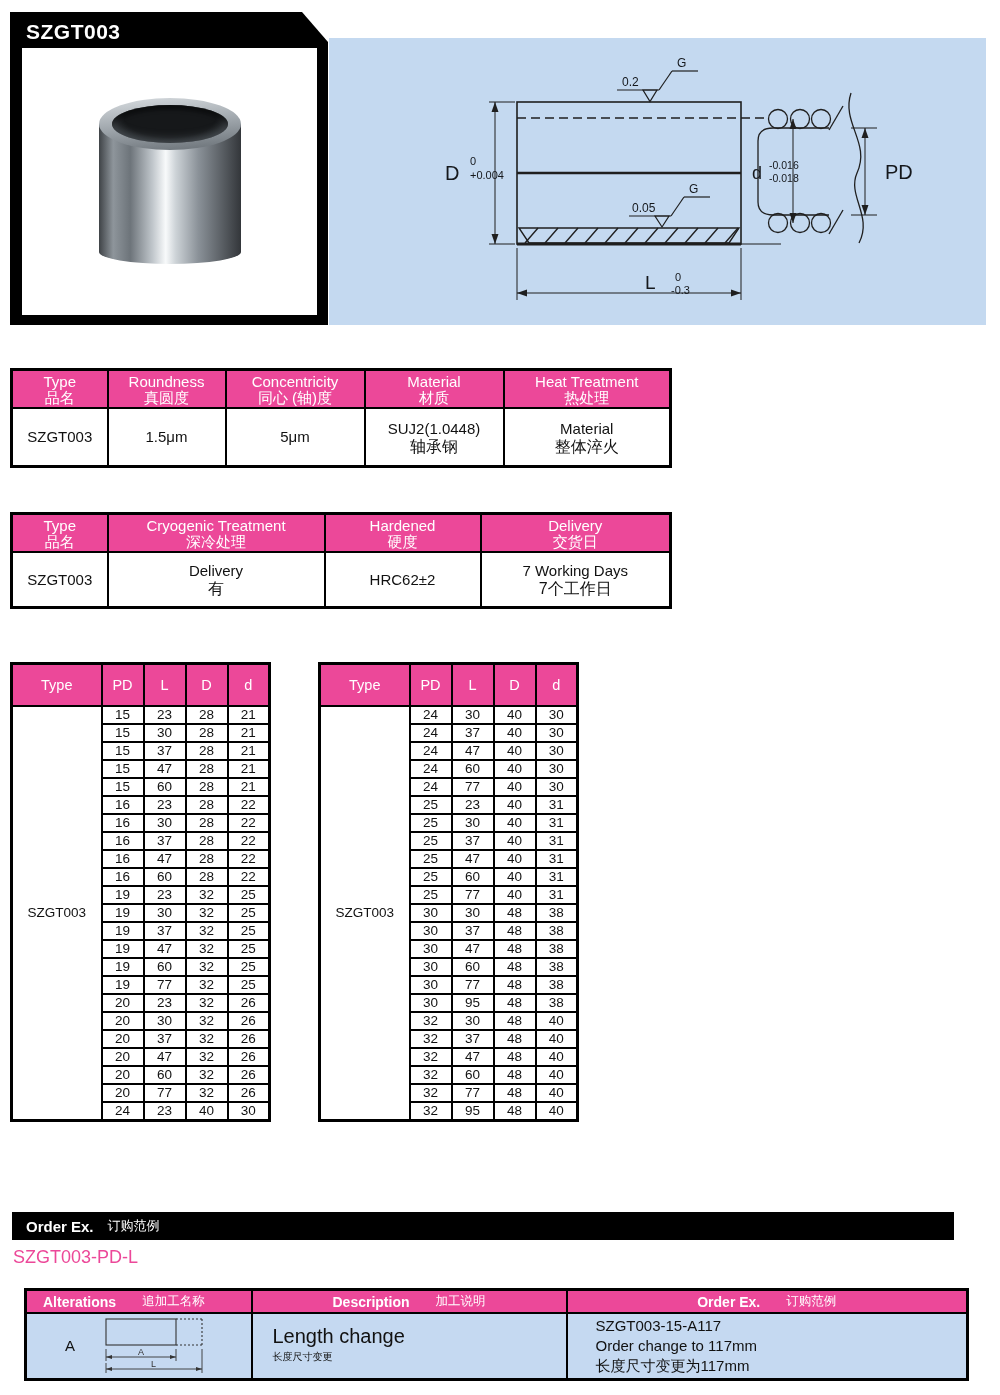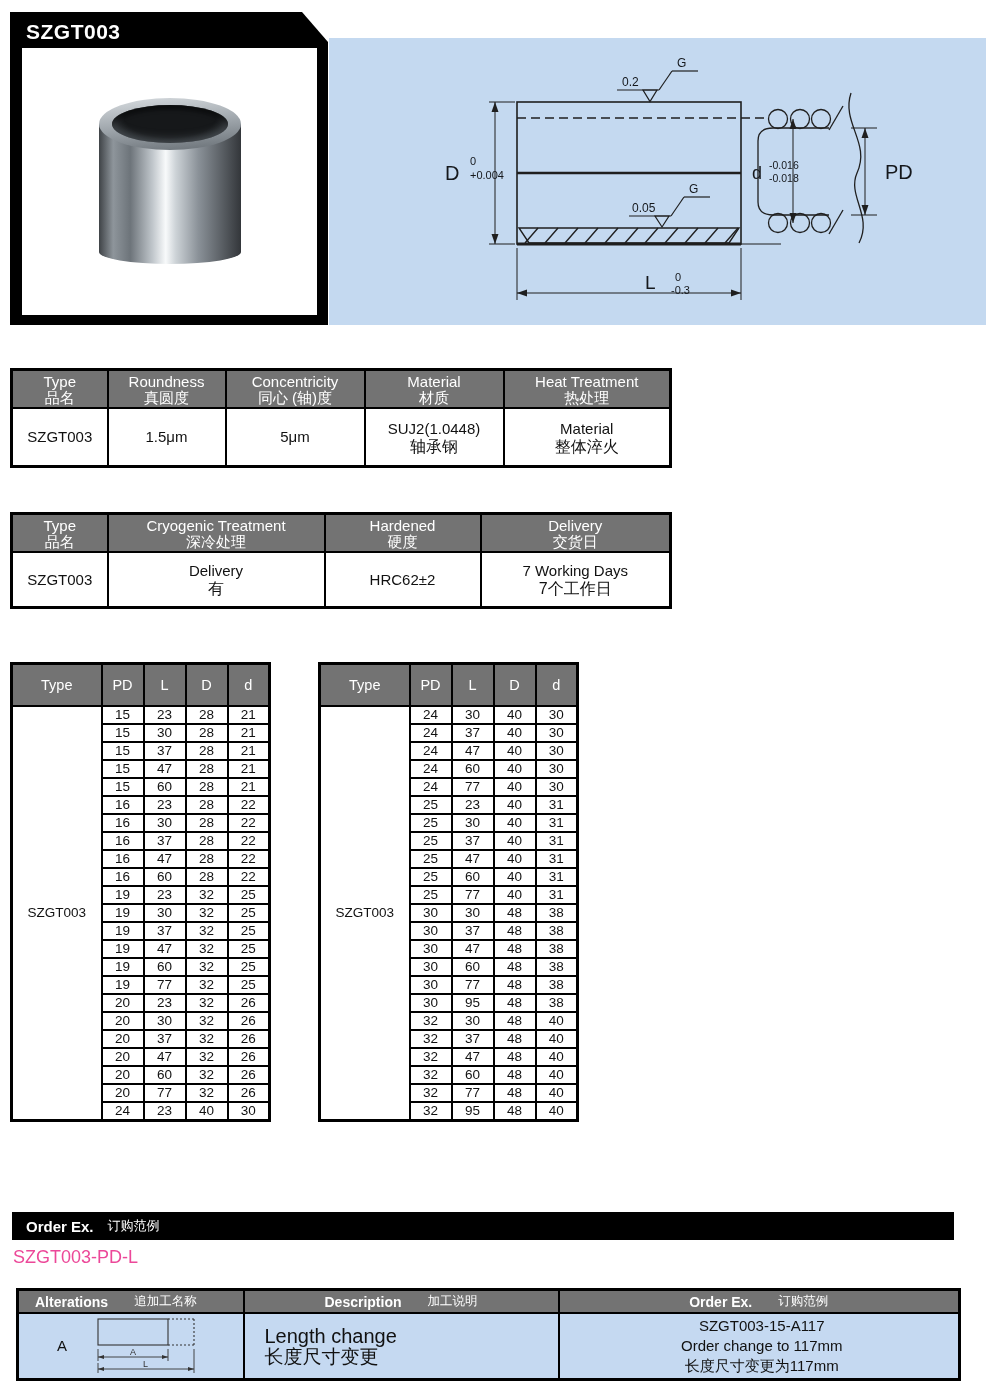--- a/index.html
+++ b/index.html
@@ -45,21 +45,21 @@
     position:absolute; left:329px; top:38px; width:657px; height:287px;
     background:#c4d9f0;
   }
   .drawing-panel svg { display:block; }
   .drawing-panel text { fill:#15181c; }
 
   
   table { border-collapse:collapse; table-layout:fixed; }
   th, td { border:2px solid #000; }
   table { border:3px solid #000; }
-  th { background:#737373; color:#fff; font-weight:normal; vertical-align:middle; }
+  th { background:#ec4899; color:#fff; font-weight:normal; vertical-align:middle; }
   td { background:#fff; text-align:center; vertical-align:middle; }
 
   .spec-table { position:absolute; left:10px; }
   .spec1 { top:368px; }
   .spec2 { top:512px; }
   .spec-table th { height:36px; padding:2px 0; }
   .spec1 td { height:58px; }
   .spec2 td { height:55px; }
   .h-en { font-size:15px; line-height:17px; }
   .h-zh { font-size:15px; line-height:15px; }
@@ -79,35 +79,35 @@
   .order-bar {
     position:absolute; left:12px; top:1212px; width:942px; height:28px;
     background:#000; color:#fff; display:flex; align-items:center;
     padding-left:14px;
   }
   .order-bar .en { font-size:15px; font-weight:bold; }
   .order-bar .zh { font-size:13px; margin-left:14px; }
   .order-code { position:absolute; left:13px; top:1247px; font-size:18px; color:#ec4899; }
 
   
-  .alt-table { position:absolute; left:16px; top:1288px; }
+  .alt-table { position:absolute; left:24px; top:1288px; }
   .alt-table th { height:23px; padding:2px 0; }
   .alt-table .th-inner { display:flex; align-items:center; }
   .alt-table .th-left { justify-content:flex-start; padding-left:16px; }
   .alt-table .th-center { justify-content:center; }
   .alt-table .th-en { font-size:14px; font-weight:bold; }
   .alt-table .th-zh { font-size:12.5px; margin-left:26px; }
   .alt-table td { height:66px; background:#c5d9f1; }
   .alt-col1 { display:flex; align-items:center; }
   .alt-col1 .code { margin-left:38px; font-size:15px; }
   .alt-col1 svg { margin-left:30px; }
   .alt-desc { text-align:left; padding-left:20px; }
   .alt-desc .l1 { font-size:20px; line-height:21px; }
-  .alt-desc .l2 { font-size:19px; line-height:19px; }
-  .alt-order { text-align:center; padding-left:6px;margin-top:36px; }
+  .alt-desc .l2 { font-size:10px; line-height:19px; }
+  .alt-order { text-align:left; padding-left:28px;margin-top:36px; }
   .alt-order div { font-size:15px; line-height:20px; }
 </style>
 </head>
 <body>
 
 <div class="product-card">
   <div class="title">SZGT003</div>
   <div class="photo-frame">
     <div class="cyl">
       <div class="cyl-body"></div>

